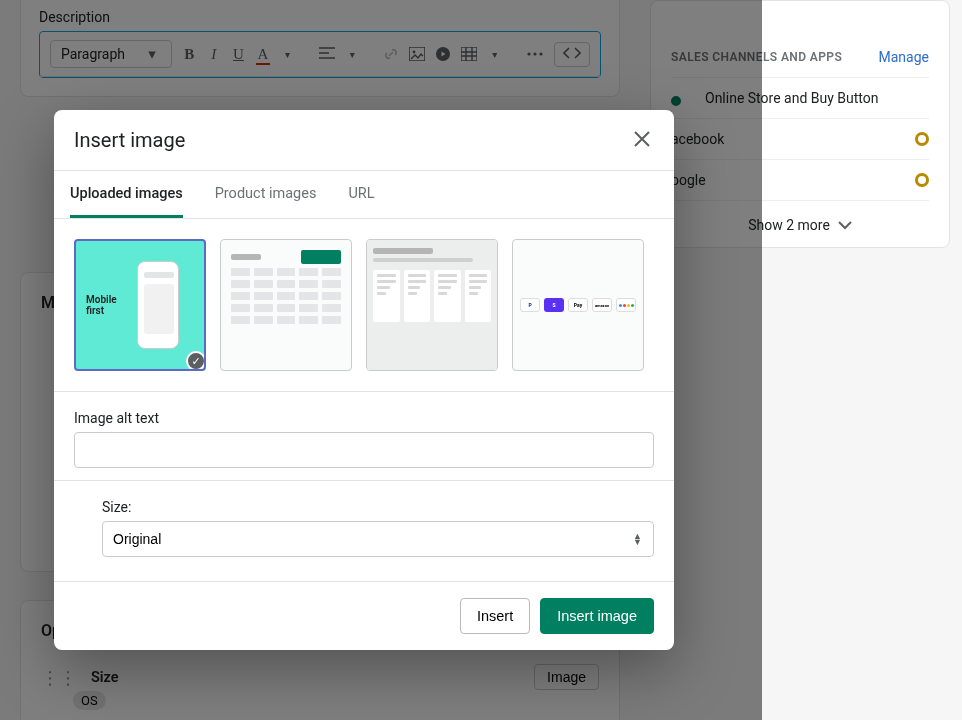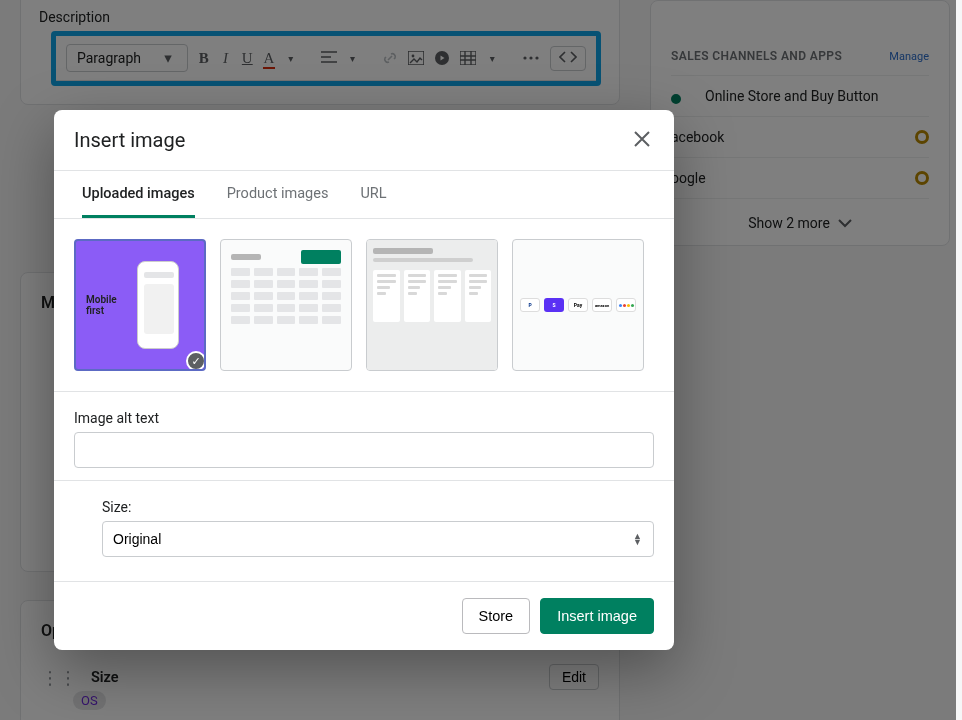--- a/index.html
+++ b/index.html
@@ -1,51 +1,51 @@
 <!DOCTYPE html>
 <html><head>
 <meta charset="utf-8">
 <style>
 * { box-sizing: border-box; margin: 0; padding: 0; }
 html, body { width: 962px; height: 720px; overflow: hidden; font-family: -apple-system, BlinkMacSystemFont, 'Segoe UI', Roboto, sans-serif; background: #f6f6f7; color: #202223; }
-.page { position: relative; width: 956px; height: 720px; border-radius: 25px; }
+.page { position: relative; width: 762px; height: 720px; border-radius: 25px; }
 .bg-card { background: #fff; border: 1px solid #e1e3e5; border-radius: 8px; }
 .desc-card { position: absolute; left: 20px; top: -10px; width: 600px; padding: 18px; }
 .desc-label { font-size: 14px; color: #202223; margin-bottom: 6px; }
-.rte { border: 5px solid #0ea5e9; border-radius: 4px; margin-left: 12px; }
+.rte { border: 1px solid #0ea5e9; border-radius: 4px; }
 .rte-toolbar { display:flex; align-items:center; gap:10px; padding:8px 10px; border-bottom:1px solid #e1e3e5; }
 .rte-select { display:flex; align-items:center; border:1px solid #c9cccf; border-radius:4px; padding:4px 10px; font-size:14px; gap:18px; }
 .icon { width:18px; height:18px; display:inline-flex; align-items:center; justify-content:center; color:#5c5f62; font-size:15px; font-family: Georgia, 'Times New Roman', serif; }
 .tb-spacer { flex:0 0 4px; }
 .rte-body { padding: 12px 10px; font-size:14.5px; line-height:1.5; color:#202223; }
 .code-btn { border:1px solid #c9cccf; border-radius:4px; padding:4px 8px; margin-left:auto; font-size:12px; }
 .media-card { position:absolute; left:20px; top:272px; width:600px; height:300px; padding:20px; }
 .media-title { font-size:16px; font-weight:600; }
 .options-card { position:absolute; left:20px; top:600px; width:600px; padding:20px; }
 .options-title { font-size:16px; font-weight:600; }
 .variant-row { display:flex; align-items:center; margin-top:24px; gap:14px; }
 .drag-icon { color:#8c9196; font-size:18px; }
 .variant-name { font-size:14.5px; font-weight:600; flex:1; }
 .edit-btn { border:1px solid #c9cccf; background:#fff; border-radius:4px; padding:4px 12px; font-size:14px; }
-.tag { display:inline-block; background:#e4e5e7; color:#6d28d9; font-size:13px; padding:2px 8px; border-radius:10px; margin-top:0; margin-left:32px; }
+.tag { display:inline-block; background:#e4e5e7; color:#000000; font-size:13px; padding:2px 8px; border-radius:10px; margin-top:0; margin-left:32px; }
 .side { position:absolute; left:650px; top:0; width:300px; }
 .side-card { background:#fff; border:1px solid #e1e3e5; border-radius:8px; margin-bottom:18px; padding:0 20px; }
 .side-header { font-size:12px; font-weight:600; letter-spacing:.4px; color:#6d7175; text-transform:uppercase; }
 .side-row { display:flex; align-items:center; justify-content:space-between; padding:12px 0; border-top:1px solid #edeeef; }
 .side-row:first-of-type { border-top:none; }
 .channel-name { font-size:14px; color:#202223; }
 .status-dot { width:14px; height:14px; border-radius:50%; border:3px solid; background:transparent; }
 .show-more { text-align:center; padding:16px 0 14px; font-size:14px; color:#202223; border-top:1px solid #edeeef; display:flex; align-items:center; justify-content:center; gap:8px; }
-.manage-link { color:#2c6ecb; font-size:11px; }
+.manage-link { color:#2c6ecb; font-size:14px; }
 .backdrop { position:absolute; inset:0; background:rgba(0,0,0,.5); }
 .modal { position:absolute; left:54px; top:110px; width:620px; background:#fff; border-radius:8px; box-shadow:0 20px 60px rgba(0,0,0,.35); display:flex; flex-direction:column; }
 .modal-head { display:flex; align-items:center; justify-content:space-between; padding:18px 20px; }
 .modal-title { font-size:20px; font-weight:400; }
 .close-x { width:22px; height:22px; color:#5c5f62; cursor:pointer; }
-.tabs { display:flex; gap:32px; padding:0 28px; border-bottom:1px solid #e1e3e5; border-top:1px solid #e1e3e5; }
+.tabs { display:flex; gap:32px; padding:0 16px; border-bottom:1px solid #e1e3e5; border-top:1px solid #e1e3e5; }
 .tab { padding:14px 0 13px; font-size:14.5px; color:#6d7175; cursor:pointer; border-bottom:3px solid transparent; }
 .tab.active { color:#202223; font-weight:500; border-bottom-color:#008060; }
 .gallery { padding:20px; display:flex; gap:14px; border-bottom:1px solid #e1e3e5; }
 .thumb { width:132px; height:132px; border:1px solid #c9cccf; border-radius:4px; position:relative; background:#fafbfb; overflow:hidden; display:flex; align-items:center; justify-content:center; }
 .thumb.selected { border:2px solid #5c6ac4; }
 .check { position:absolute; right:-2px; bottom:-2px; width:20px; height:20px; border-radius:50%; background:#5c5f62; border:2px solid #fff; display:flex; align-items:center; justify-content:center; color:#fff; font-size:11px; }
 .alt-section { padding:18px 20px 12px; border-bottom:1px solid #e1e3e5; }
 .form-label { font-size:14px; margin-bottom:6px; display:block; }
 .text-input { width:100%; border:1px solid #c9cccf; border-radius:4px; padding:9px 10px; font-size:14px; }
 .size-section { padding:18px 20px 24px;margin-left:28px; }
@@ -158,21 +158,21 @@
 
   <div class="bg-card media-card">
     <div class="media-title">M</div>
   </div>
 
   <div class="bg-card options-card">
     <div class="options-title">Op</div>
     <div class="variant-row">
       <span class="drag-icon">⋮⋮</span>
       <span class="variant-name">Size</span>
-      <button class="edit-btn">Edit</button>
+      <button class="edit-btn">Image</button>
     </div>
     <span class="tag">OS</span>
   </div>
 
   <div class="side">
     <div class="side-card" style="padding-top:6px;">
       <div style="height:30px"></div>
       <div class="side-row" style="border-top:none;">
         <span class="side-header">SALES CHANNELS AND APPS</span>
         <a class="manage-link">Manage</a>
@@ -213,21 +213,21 @@
             <path stroke="#5c5f62" stroke-width="2" fill="none" d="M3 3l14 14M17 3L3 17"></path>
           </svg>
       </div>
     </div>
     <div class="tabs">
       <div class="tab active">Uploaded images</div>
       <div class="tab">Product images</div>
       <div class="tab">URL</div>
     </div>
     <div class="gallery">
-      <div class="thumb selected" style="background:#8b5cf6;">
+      <div class="thumb selected" style="background:#5eead4;">
         <div class="t1">
           <div style="position:relative;flex:0 0 20px;">
             <div class="t1-text">Mobile first</div>
           </div>
           <div style="position:relative;flex:1;display:flex;justify-content:center;">
             <div class="t1-arc"></div>
             <div class="t1-phone"></div>
           </div>
         </div>
         <div class="check">✓</div>
@@ -334,18 +334,18 @@
         <select class="select">
           <option>Original</option>
         </select>
         <span class="select-caret">
             <span>▲</span>
             <span>▼</span>
           </span>
       </div>
     </div>
     <div class="modal-foot">
-      <button class="btn">Store</button>
+      <button class="btn">Insert</button>
       <button class="btn primary">Insert image</button>
     </div>
   </div>
 
 </div>
 
 </body></html>

